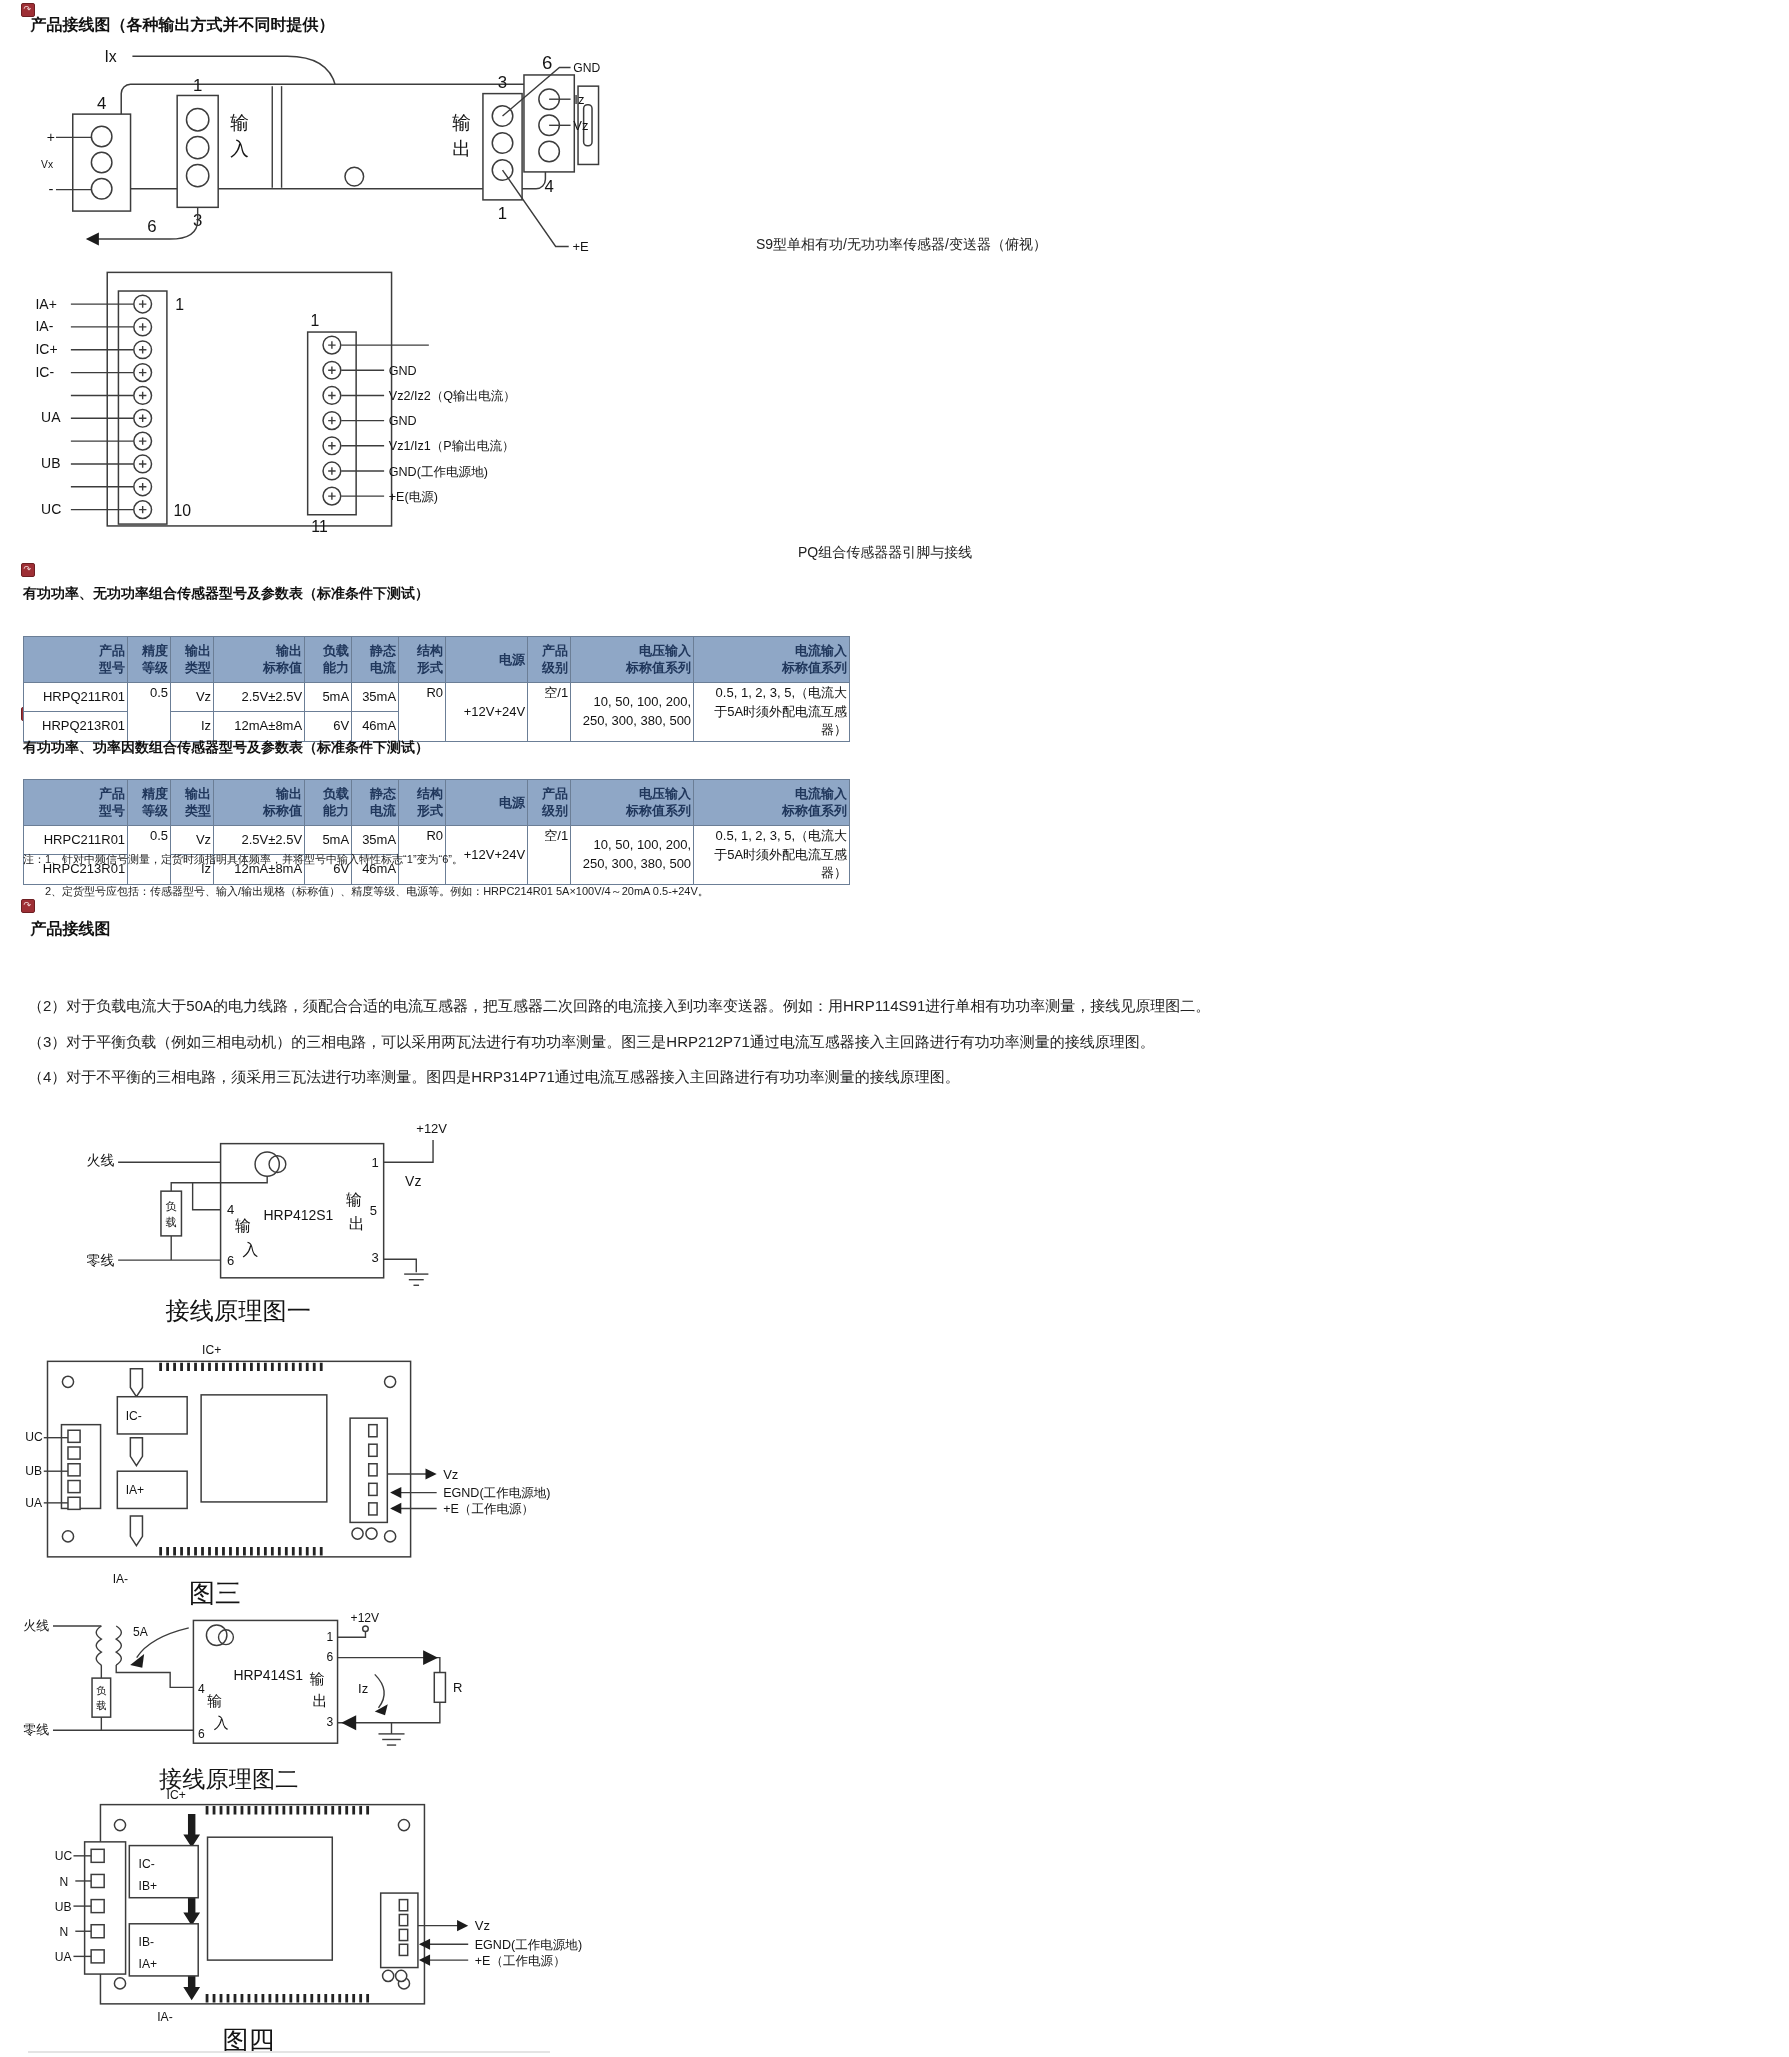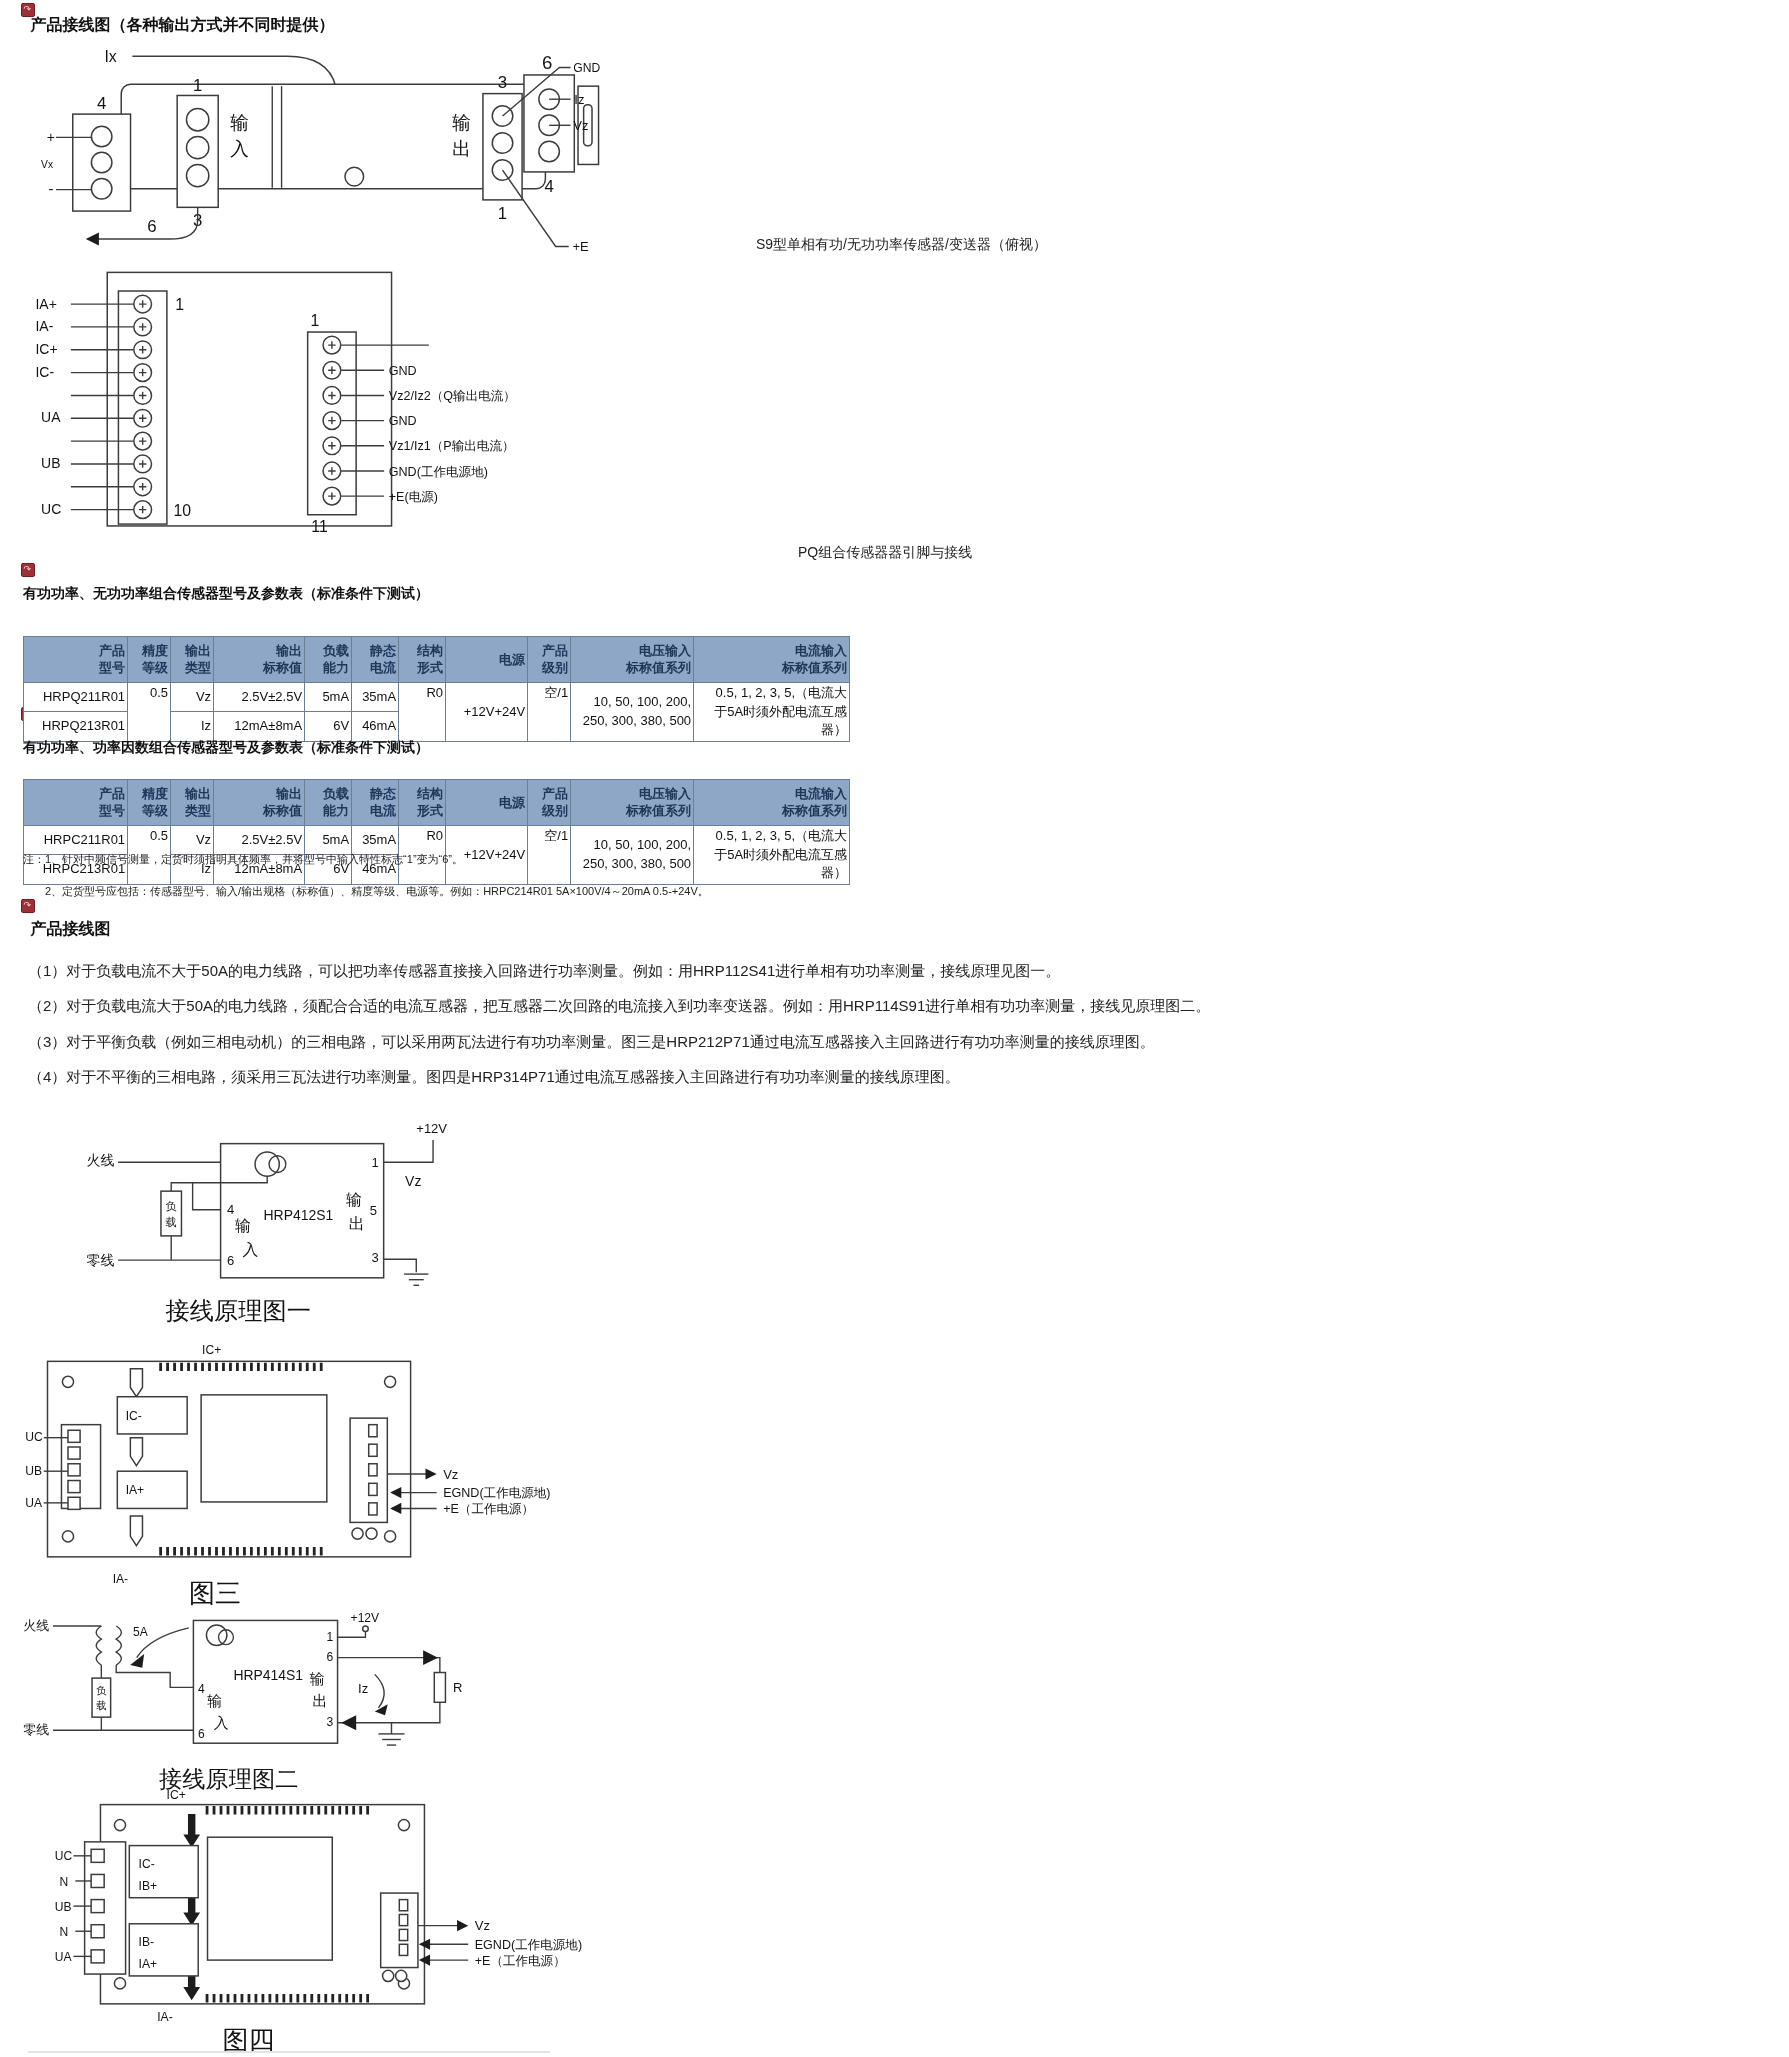--- a/index.html
+++ b/index.html
@@ -293,21 +293,20 @@
       <td>6V</td>
       <td>46mA</td>
     </tr>
   </tbody>
     </table>
 
   <div class="abs note" style="left:23px;top:852px;">注：1、针对中频信号测量，定货时须指明具体频率，并将型号中输入特性标志“1”变为“6”。</div>
   <div class="abs note" style="left:45px;top:884px;">2、定货型号应包括：传感器型号、输入/输出规格（标称值）、精度等级、电源等。例如：HRPC214R01 5A×100V/4～20mA 0.5-+24V。</div>
 
   <div class="abs doc-title" style="left:18.6px;top:919px;">产品接线图</div>
-  <div class="abs para" style="left:28px;top:962px;">（1）对于负载电流不大于50A的电力线路，可以把功率传感器直接接入回路进行功率测量。例如：用HRP112S41进行单相有功功率测量，接线原理见图一。</div>
   <div class="abs para" style="left:28px;top:997px;">（2）对于负载电流大于50A的电力线路，须配合合适的电流互感器，把互感器二次回路的电流接入到功率变送器。例如：用HRP114S91进行单相有功功率测量，接线见原理图二。</div>
   <div class="abs para" style="left:28px;top:1033px;">（3）对于平衡负载（例如三相电动机）的三相电路，可以采用两瓦法进行有功功率测量。图三是HRP212P71通过电流互感器接入主回路进行有功功率测量的接线原理图。</div>
   <div class="abs para" style="left:28px;top:1068px;">（4）对于不平衡的三相电路，须采用三瓦法进行功率测量。图四是HRP314P71通过电流互感器接入主回路进行有功功率测量的接线原理图。</div>
 
   <svg class="abs" style="left:51px;top:1121px;" width="410" height="213" viewBox="0 0 440 228">
     <text x="38" y="47" font-size="15">火线</text>
     <line class="ln" x1="72" y1="44" x2="220" y2="44"></line>
     <rect class="bx" x="182" y="24" width="175" height="144"></rect>
     <circle class="bx" cx="232" cy="46" r="13"></circle>
     <circle class="ln" cx="243" cy="46" r="9"></circle>

